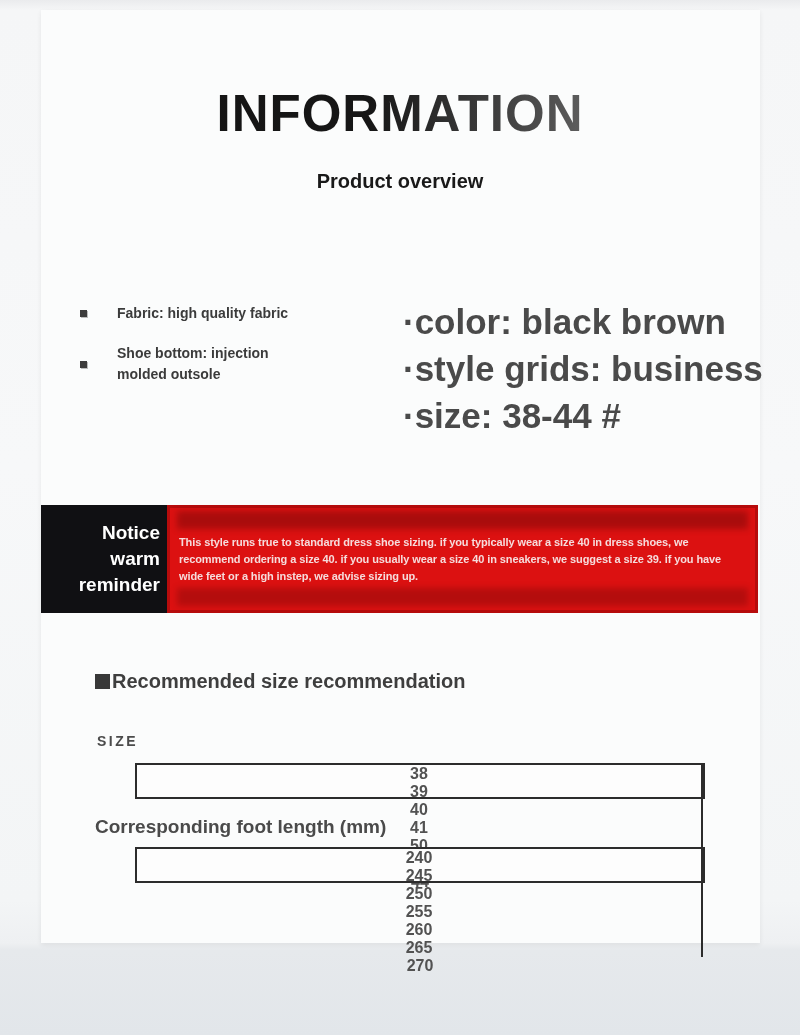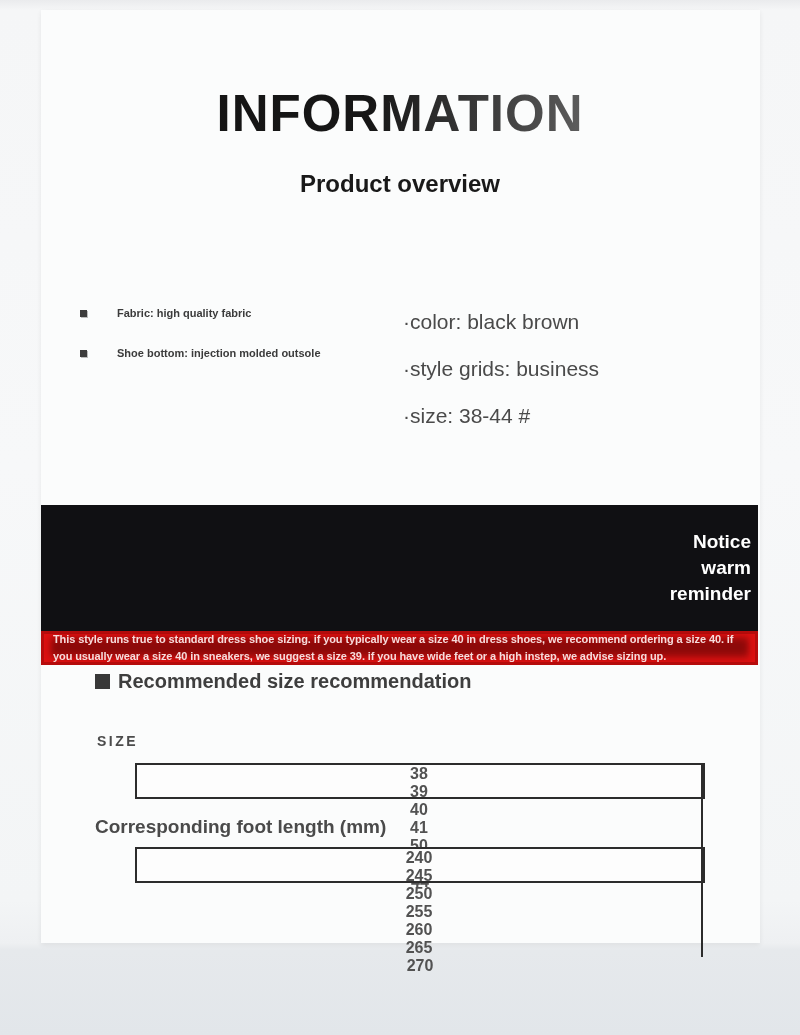--- a/index.html
+++ b/index.html
@@ -25,52 +25,51 @@
     position:absolute;top:84px;left:0;width:100%;
     text-align:center;
     font-size:51px;font-weight:800;letter-spacing:1px;
     background:linear-gradient(90deg,#141414 0%,#161616 46%,#4e4e4e 68%,#8c8c8c 88%,#777 100%);
     -webkit-background-clip:text;background-clip:text;
     color:transparent;
   }
   .subtitle{
     position:absolute;top:170px;left:0;width:100%;
     text-align:center;
-    font-size:24px;font-weight:700;color:#191919;
+    font-size:20px;font-weight:700;color:#191919;
   }
   
   .feature{
     position:absolute;left:80px;width:290px;
     display:flex;align-items:center;gap:30px;
   }
   .f1{top:303px;}
   .f2{top:343px;}
   .f3{top:399px;}
   .sq-bullet{
     width:7px;height:7px;background:#3c3c3c;flex:0 0 auto;
     box-shadow:1px 1px 0 rgba(0,0,0,0.25);
   }
   .feature-label{
-    font-size:11px;font-weight:700;color:#3b3b3b;line-height:21px;
+    font-size:14px;font-weight:700;color:#3b3b3b;line-height:21px;
     max-width:205px;
   }
   
   .spec{
     position:absolute;left:403px;
-    font-size:21px;font-weight:400;color:#4a4a4a;line-height:32px;
+    font-size:35px;font-weight:700;color:#4a4a4a;line-height:32px;
     white-space:nowrap;
   }
   .s1{top:306px;}
   .s2{top:353px;}
   .s3{top:400px;}
   
   .notice{
     position:absolute;left:41px;top:505px;width:717px;height:108px;
     display:flex;
-    flex-direction:column;
   }
   .notice-left{
     flex:0 0 126px;background:#101013;
     display:flex;align-items:center;justify-content:flex-end;
     padding-right:7px;box-sizing:border-box;
   }
   .notice-label{
     color:#ffffff;font-size:19px;font-weight:700;line-height:26px;
     text-align:right;white-space:pre-line;
   }
@@ -89,21 +88,21 @@
     position:absolute;left:10px;right:10px;height:18px;
     background:rgba(40,0,0,0.28);
     filter:blur(3px);
     z-index:1;
   }
   .ghost-top{top:6px;}
   .ghost-bottom{bottom:7px;background:rgba(40,0,0,0.22);}
   
   .size-heading{
     position:absolute;left:95px;top:670px;
-    display:flex;align-items:center;gap:8px;
+    display:flex;align-items:center;gap:2px;
     font-size:20px;font-weight:700;color:#3e3e3e;
   }
   .heading-square{
     width:15px;height:15px;background:#383838;flex:0 0 auto;
   }
   .size-label{
     position:absolute;left:97px;top:733px;
     font-size:14px;font-weight:700;color:#4b4b4b;letter-spacing:2.5px;
   }
   .cells{

